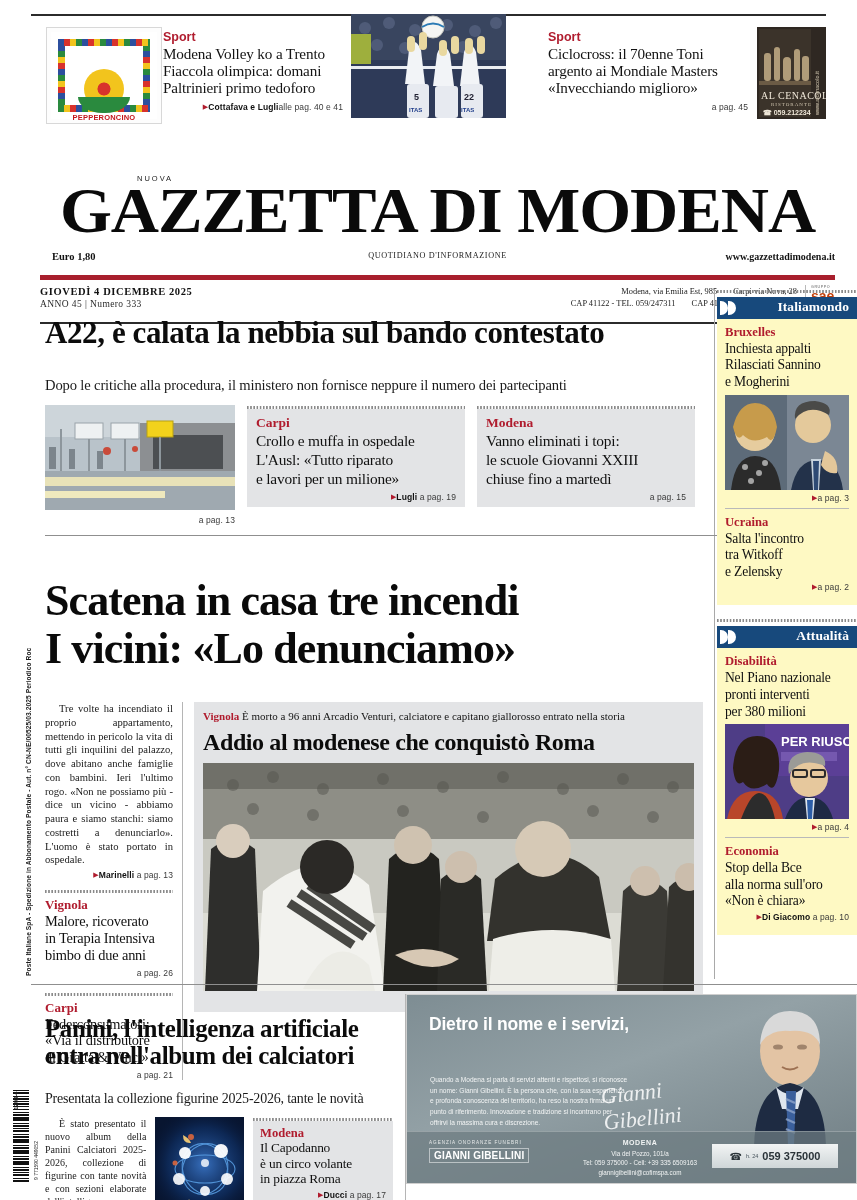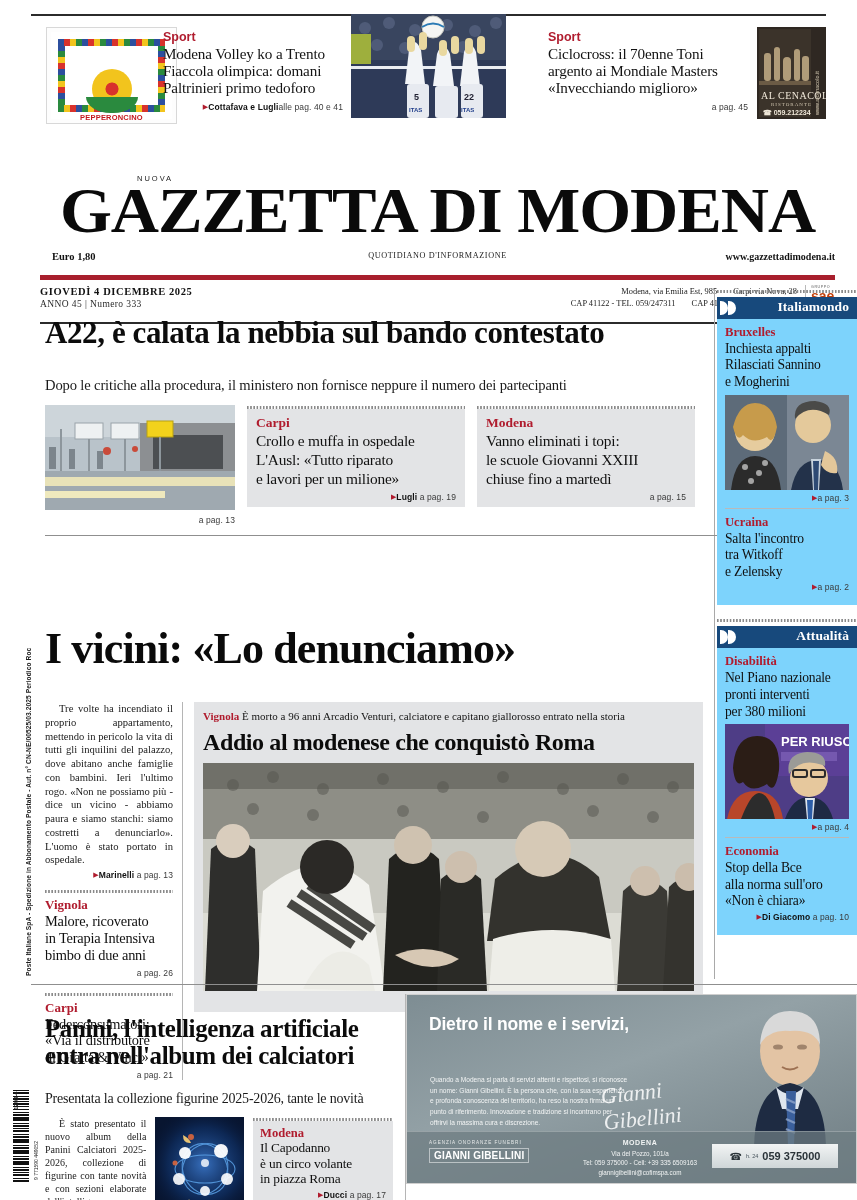--- a/index.html
+++ b/index.html
@@ -14,21 +14,21 @@
     background-position:0 1px;background-repeat:repeat-x;background-size:3.2px 4px;
   }
   .pag{font-family:"Liberation Sans", sans-serif;font-size:8.5px;color:#3a3a3a;text-align:right;letter-spacing:.1px;}
   .pag b{font-weight:bold;color:#111;}
   .arrow{color:#b01c2e;font-size:7px;vertical-align:1px;}
 
   
   #topstrip{position:absolute;left:0;top:0;width:857px;height:131px;}
   #topstrip-inner{position:absolute;left:31px;top:14px;width:795px;height:104px;
      border-top:2px solid #2b2b2b;}
-  .ad-pepper{position:absolute;left:46px;top:27px;width:131px;height:97px;
+  .ad-pepper{position:absolute;left:46px;top:27px;width:116px;height:97px;
      background:#fdfdfd;border:1px solid #d8d8d8;overflow:hidden;}
   .pepper-frame{position:absolute;inset:4px;border:7px solid transparent;
      background:
        repeating-linear-gradient(to right,#2c4f9e 0 6px,#d8322c 6px 12px,#f2c41d 12px 18px,#2a8a3e 18px 24px) top left/100% 7px no-repeat,
        repeating-linear-gradient(to right,#2a8a3e 0 6px,#f2c41d 6px 12px,#d8322c 12px 18px,#2c4f9e 18px 24px) bottom left/100% 7px no-repeat,
        repeating-linear-gradient(to bottom,#d8322c 0 6px,#2c4f9e 6px 12px,#2a8a3e 12px 18px,#f2c41d 18px 24px) top left/7px 100% no-repeat,
        repeating-linear-gradient(to bottom,#f2c41d 0 6px,#2a8a3e 6px 12px,#2c4f9e 12px 18px,#d8322c 18px 24px) top right/7px 100% no-repeat,
        #fff;}
   .pepper-sun{position:absolute;left:50%;top:30px;width:40px;height:40px;margin-left:-20px;border-radius:50%;
      background:radial-gradient(circle,#d8322c 0 22%,#f2c41d 24% 100%);}
@@ -126,21 +126,21 @@
 
   
   .secthead{display:flex;align-items:stretch;height:22px;margin-top:4px;}
   .secthead .chev{width:26px;background:#17497c;position:relative;}
   .secthead .chev:before,.secthead .chev:after{content:"";position:absolute;top:4px;width:8px;height:14px;
      background:#fff;border-radius:0 8px 8px 0;}
   .secthead .chev:before{left:3px;}
   .secthead .chev:after{left:11px;}
   .secthead .lab{flex:1;background:#17497c;color:#fff;font-family:"Liberation Serif",serif;font-weight:bold;
      font-size:13.5px;text-align:right;padding:2px 8px 0 0;letter-spacing:.1px;}
-  .sbody{background:#7dd3fc;padding:7px 8px 8px 8px;}
+  .sbody{background:#fef9c3;padding:7px 8px 8px 8px;}
   .sitem{padding-bottom:5px;}
   .sitem + .sitem{border-top:1px solid #b9b9b9;padding-top:7px;}
   .sitem .k{font-family:"Liberation Serif",serif;font-weight:bold;font-size:12.6px;color:#b01c2e;line-height:1.1;}
   .sitem .t{font-family:"Liberation Serif",serif;font-size:13.6px;line-height:1.15;color:#101010;margin-top:1px;letter-spacing:-.2px;}
   .sphoto{height:95px;margin-top:5px;overflow:hidden;position:relative;background:#8e9aa6;}
   .sitem .pag{margin-top:3px;}
 
   
   #bottom{position:absolute;left:31px;top:984px;width:826px;}
   .bot-flex{display:flex;}
@@ -380,21 +380,21 @@
         <div class="t">le scuole Giovanni XXIII</div>
         <div class="t">chiuse fino a martedì</div>
         <div class="pag">a pag. 15</div>
       </div>
     </div>
   </div>
 
   <div class="bigsep"></div>
 
   <h1 class="h-big">
-    <br>
+    <span>Scatena in casa tre incendi</span><br>
     <span>I vicini: «Lo denunciamo»</span>
   </h1>
 
   <div class="mid">
     <div class="mid-left">
       <div class="bodytext"><span class="ind"></span><span>Tre volte ha incendiato il proprio appartamento, mettendo in pericolo la vita di tutti gli inquilini del palazzo, dove abitano anche famiglie con bambini. Ieri l'ultimo rogo. «Non ne possiamo più - dice un vicino - abbiamo paura e siamo stanchi: siamo costretti a denunciarlo». L'uomo è stato portato in ospedale.</span></div>
       <div class="pag" style="margin-top:3px">
         <span class="arrow">▶</span><b>Marinelli</b> <span>a pag. 13</span>
       </div>
 

